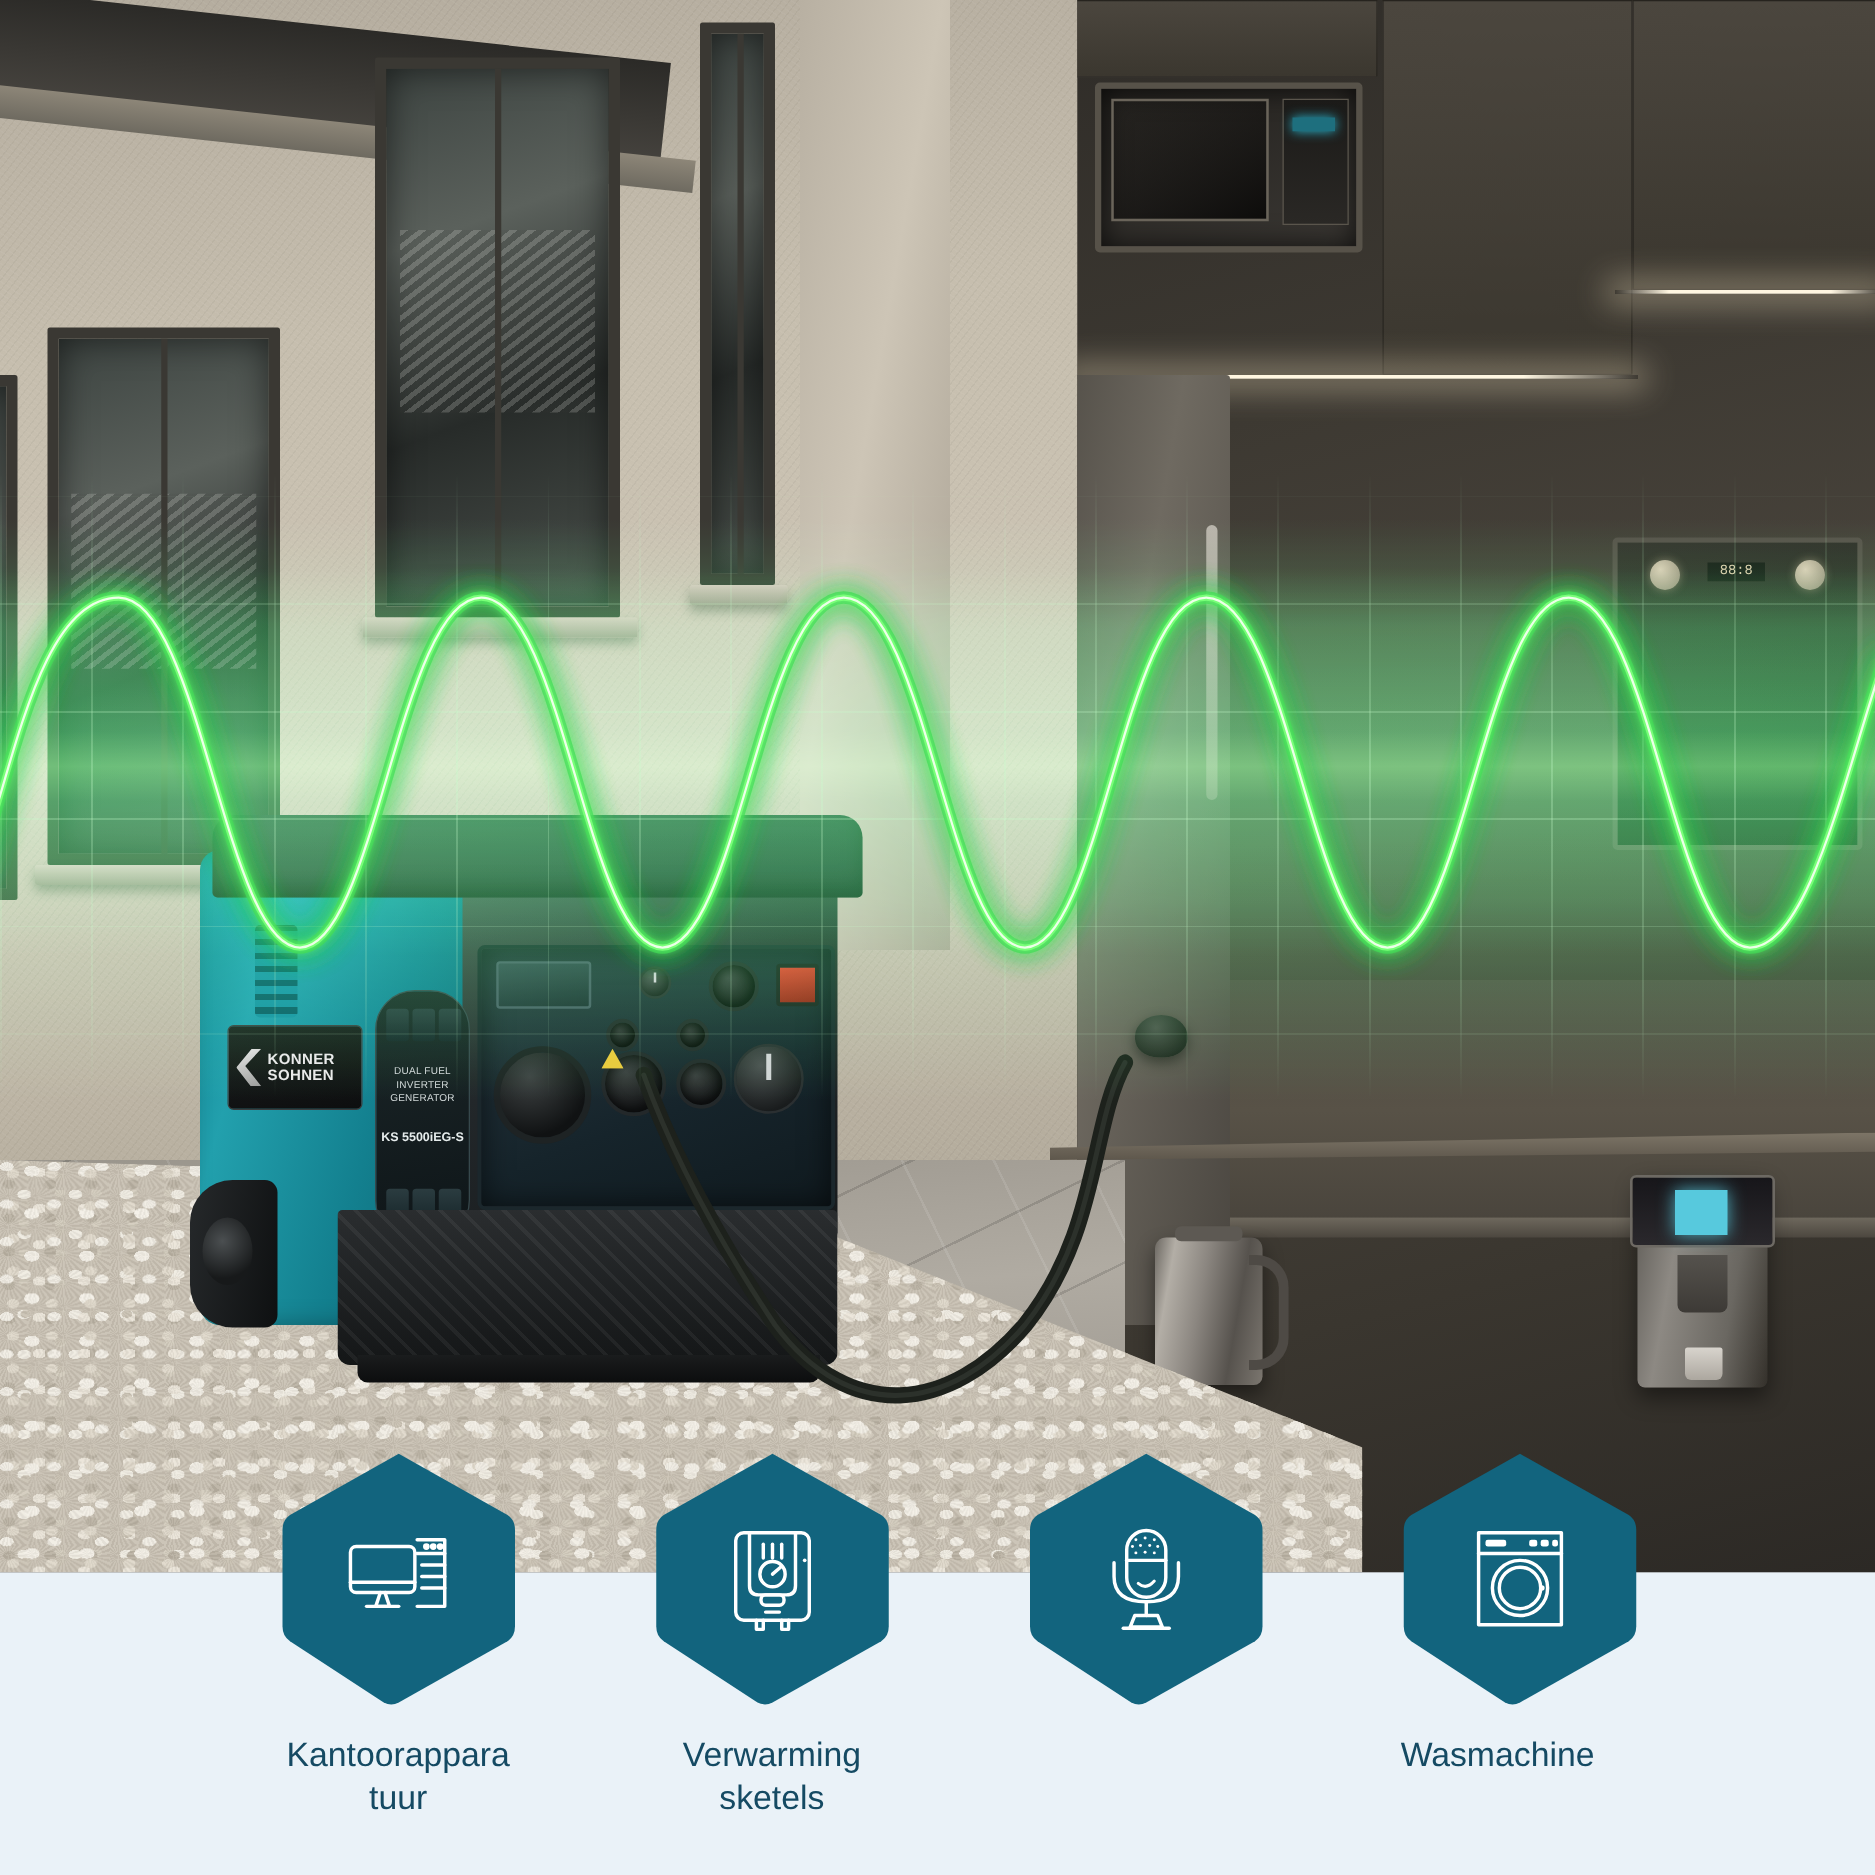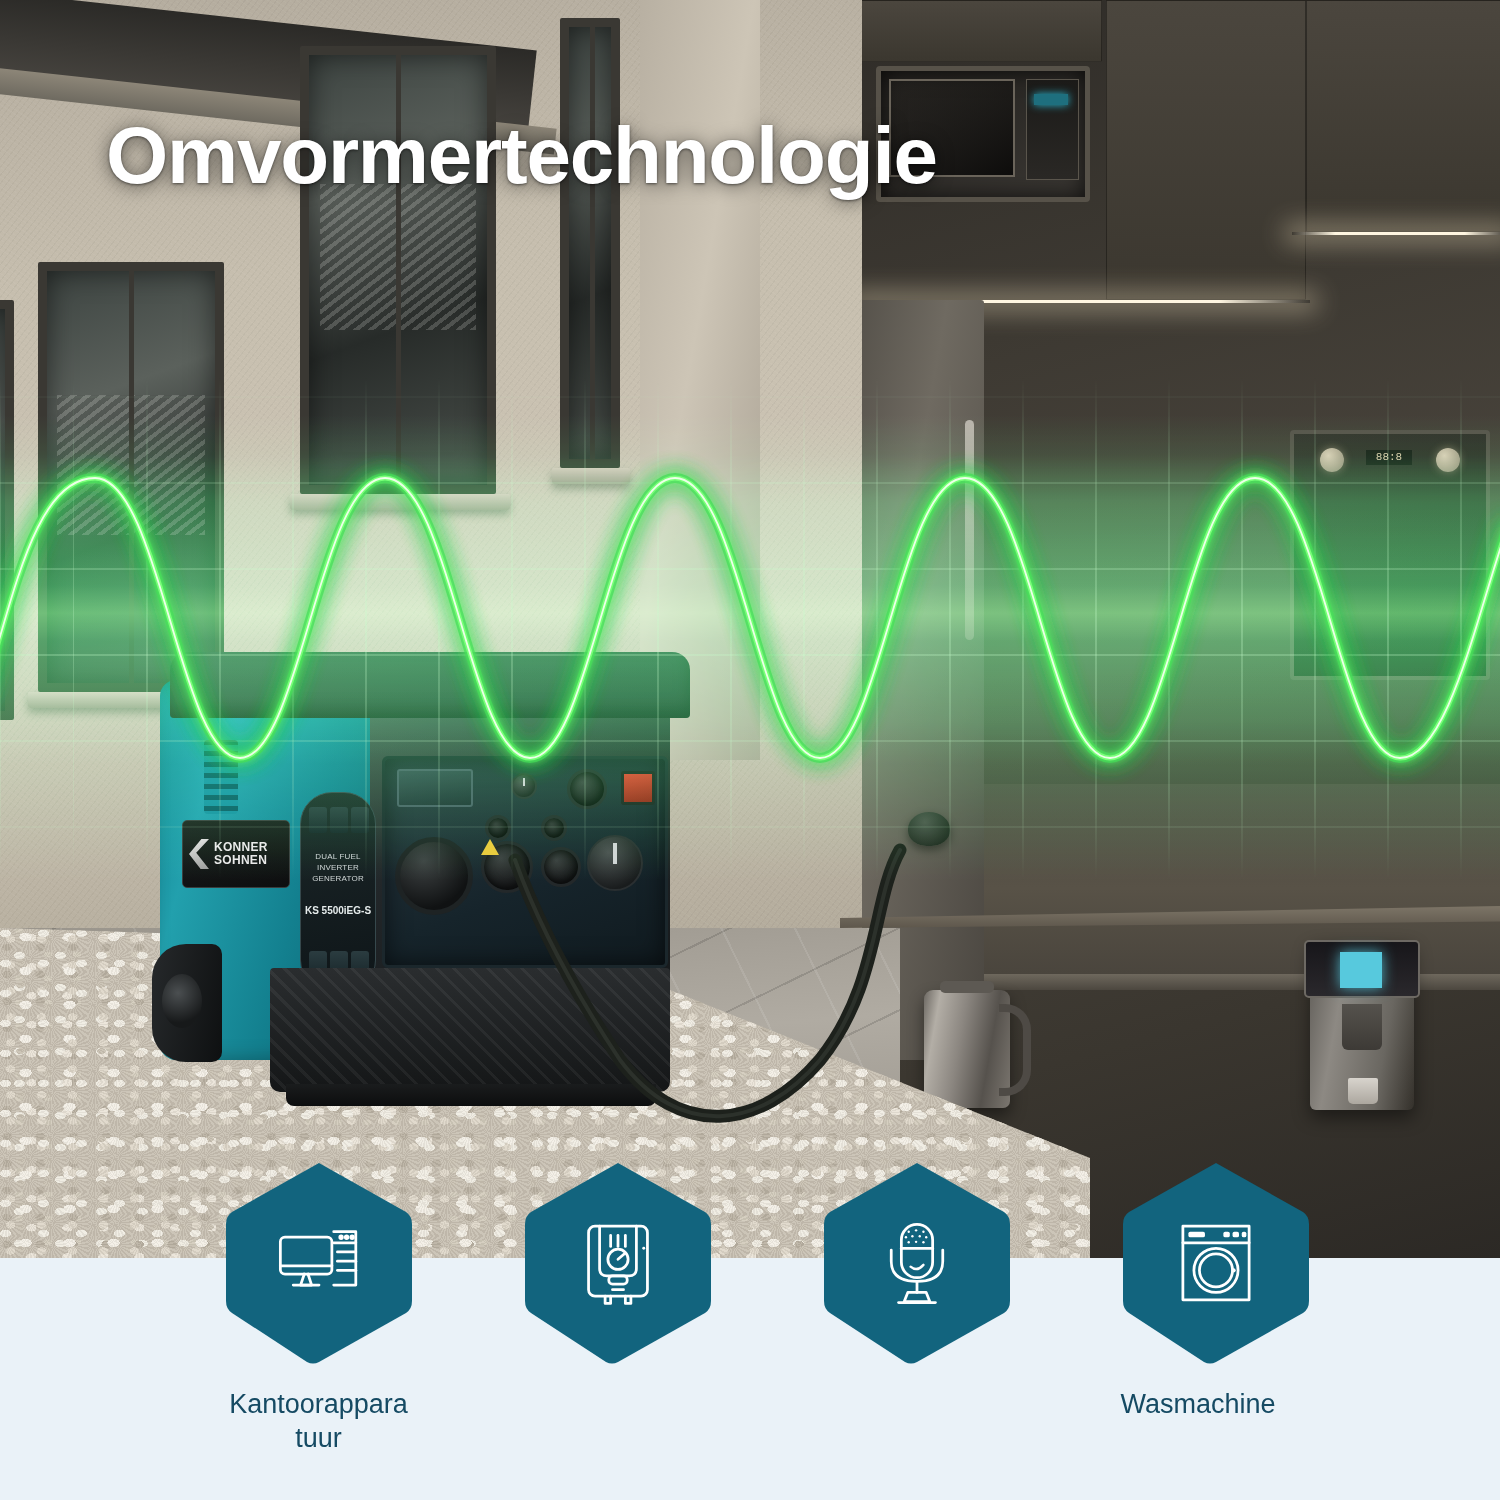--- a/index.html
+++ b/index.html
@@ -383,21 +383,20 @@
           </filter>
         </defs>
         <path id="sinePath" d="M -20,700 C 10,620 30,478 95,478 C 160,478 180,758 240,758 C 300,758 320,478 385,478 C 450,478 470,758 530,758 C 590,758 610,478 675,478 C 740,478 760,758 820,758 C 880,758 900,478 965,478 C 1030,478 1050,758 1110,758 C 1170,758 1190,478 1255,478 C 1320,478 1340,758 1400,758 C 1450,758 1480,600 1510,520" fill="none" stroke="#2fd14a" stroke-width="10" filter="url(#neon)" opacity=".85"></path>
         <path d="M -20,700 C 10,620 30,478 95,478 C 160,478 180,758 240,758 C 300,758 320,478 385,478 C 450,478 470,758 530,758 C 590,758 610,478 675,478 C 740,478 760,758 820,758 C 880,758 900,478 965,478 C 1030,478 1050,758 1110,758 C 1170,758 1190,478 1255,478 C 1320,478 1340,758 1400,758 C 1450,758 1480,600 1510,520" fill="none" stroke="#79ff79" stroke-width="5" filter="url(#neon2)"></path>
         <path d="M -20,700 C 10,620 30,478 95,478 C 160,478 180,758 240,758 C 300,758 320,478 385,478 C 450,478 470,758 530,758 C 590,758 610,478 675,478 C 740,478 760,758 820,758 C 880,758 900,478 965,478 C 1030,478 1050,758 1110,758 C 1170,758 1190,478 1255,478 C 1320,478 1340,758 1400,758 C 1450,758 1480,600 1510,520" fill="none" stroke="#ecffe8" stroke-width="1.8"></path>
       </svg>
     </div>
   </div>
 
   <h1 class="title">
-    <span class="l1">Omvormertechnologie</span>
   </h1>
 
   <div class="bottomPanel"></div>
 
   <div class="features">
 
     <div class="feature">
       <div class="hexWrap">
         <svg class="hex" viewBox="0 0 190 205">
           <path d="M95 3 L182 52 Q188 56 188 64 L188 141 Q188 149 182 153 L95 202 Q89 205 83 202 L8 153 Q2 149 2 141 L2 64 Q2 56 8 52 Z" fill="#12647e"></path>
@@ -437,20 +436,21 @@
             <circle cx="50" cy="46" r="11"></circle>
             <path d="M50 46 L57 40"></path>
             <rect x="40" y="64" width="20" height="9" rx="4"></rect>
             <line x1="44" y1="79" x2="56" y2="79"></line>
             <path d="M36 86 L36 94 L42 94 L42 86"></path>
             <path d="M58 86 L58 94 L64 94 L64 86"></path>
             <circle cx="78" cy="34" r="1.6" fill="#fff" stroke="none"></circle>
           </svg>
         </div>
       </div>
+      <div class="featLabel">Verwarming sketels</div>
     </div>
 
     <div class="feature">
       <div class="hexWrap">
         <svg class="hex" viewBox="0 0 190 205">
           <path d="M95 3 L182 52 Q188 56 188 64 L188 141 Q188 149 182 153 L95 202 Q89 205 83 202 L8 153 Q2 149 2 141 L2 64 Q2 56 8 52 Z" fill="#12647e"></path>
         </svg>
         <div class="hexIcon">
           <svg viewBox="0 0 100 100" fill="none" stroke="#ffffff" stroke-width="3" stroke-linecap="round" stroke-linejoin="round">
             <rect x="33" y="8" width="34" height="58" rx="17"></rect>

